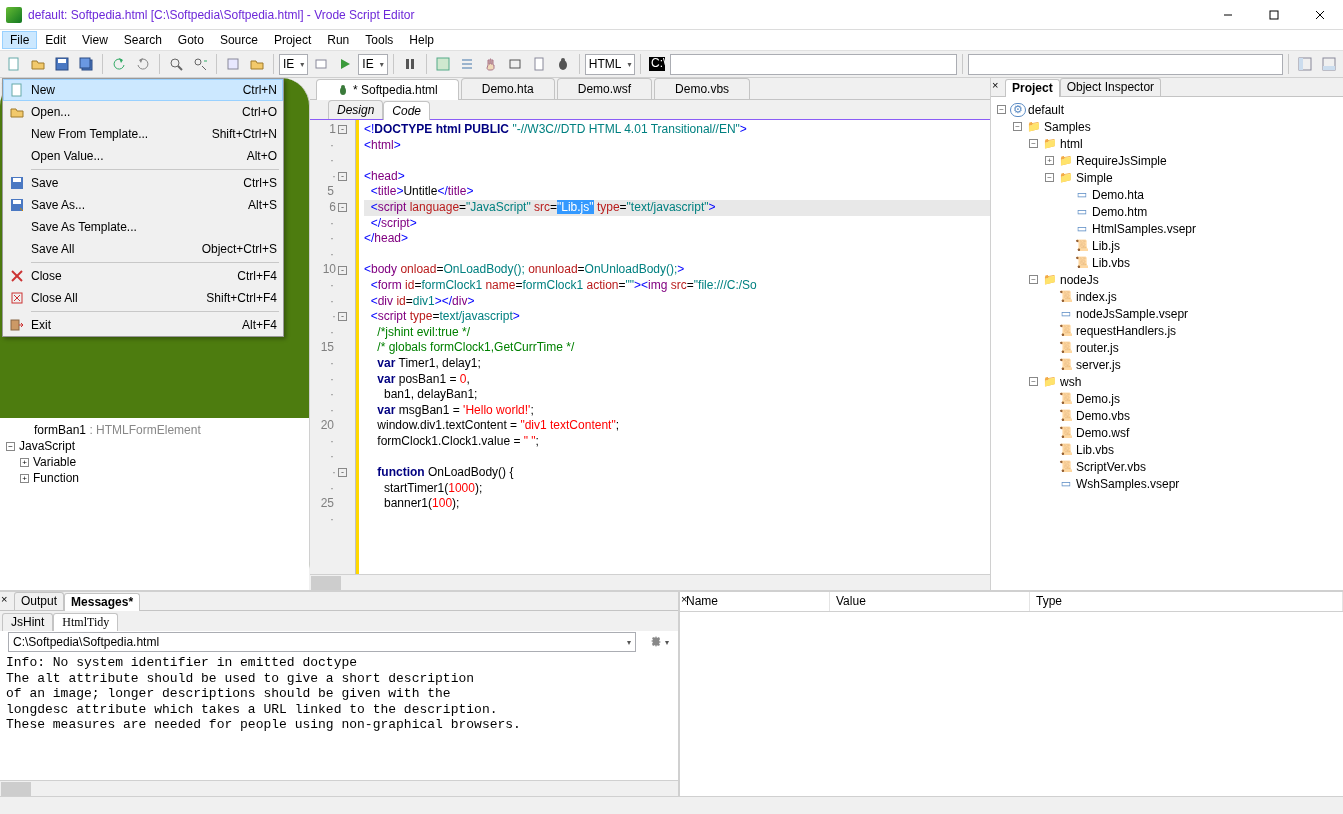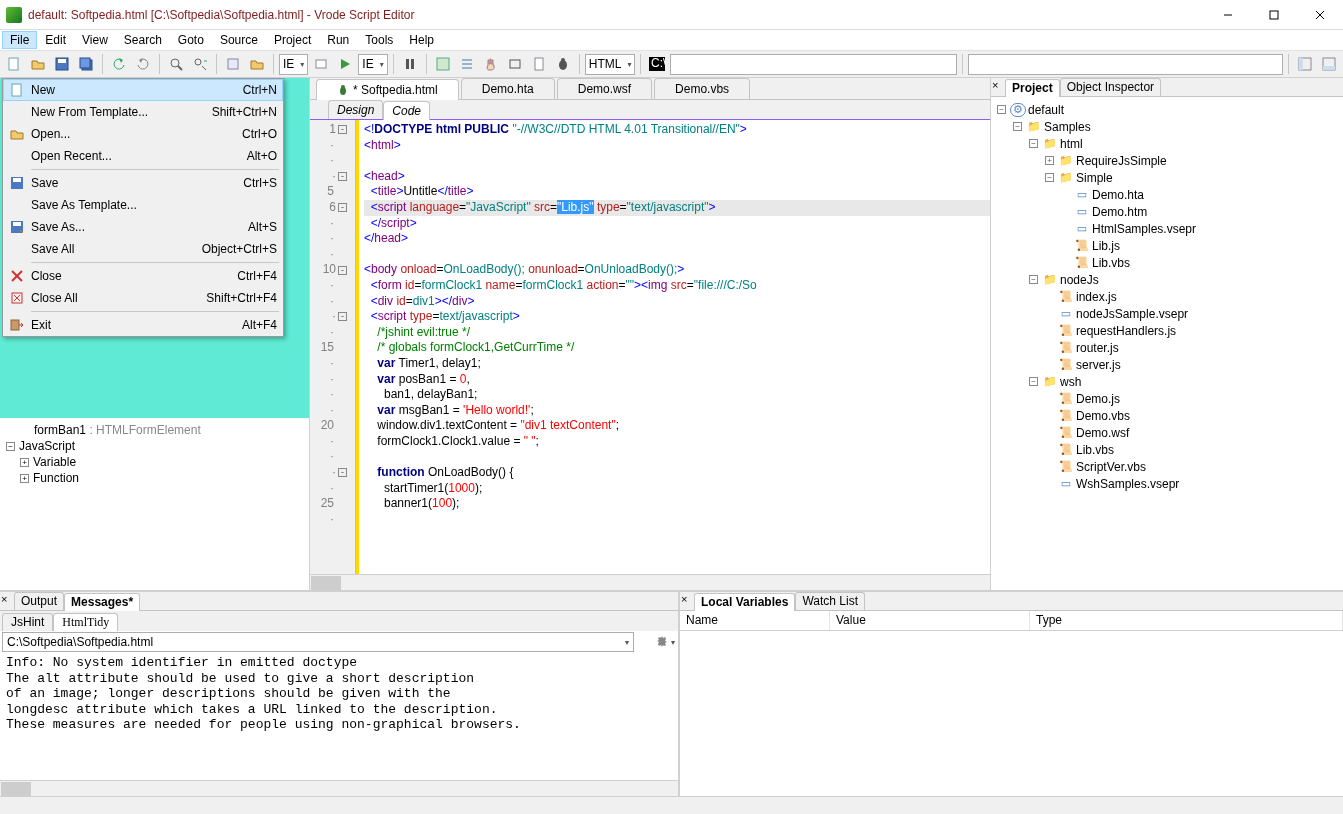--- a/index.html
+++ b/index.html
@@ -1,31 +1,31 @@
 <!DOCTYPE html>
 <html><head>
 <meta charset="utf-8">
 <style>
 * { box-sizing: border-box; margin: 0; padding: 0; font-family: "Segoe UI", Tahoma, sans-serif; font-size: 12px; }
 body { background: #f0f0f0; width: 1343px; height: 814px; overflow: hidden; display: flex; flex-direction: column; }
 .titlebar { height: 30px; background: #fff; display: flex; align-items: center; border-bottom: 1px solid #dcdcdc; }
 .titlebar .app-icon { width: 16px; height: 16px; margin: 0 6px; background: linear-gradient(135deg,#6b3,#172); border-radius: 2px; }
-.titlebar .title { flex: 1; color: #7f1d1d; }
+.titlebar .title { flex: 1; color: #6d28d9; }
 .titlebar .win-btn { width: 46px; height: 30px; display: flex; align-items: center; justify-content: center; color: #000; }
 .menubar { height: 20px; background: #fff; display: flex; align-items: center; padding: 0 2px; }
 .menubar .mitem { padding: 2px 8px; cursor: default; }
 .menubar .mitem.active { background: #cce8ff; border: 1px solid #99d1ff; padding: 1px 7px; }
 .toolbar { height: 28px; background: #f0f0f0; border-top: 1px solid #e1e1e1; border-bottom: 1px solid #d0d0d0; display: flex; align-items: center; padding: 0 3px; gap: 2px; }
 .tb-btn { width: 22px; height: 22px; display: flex; align-items: center; justify-content: center; border: 1px solid transparent; }
 .tb-sep { width: 1px; height: 20px; background: #c8c8c8; margin: 0 3px; }
 .tb-sel { height: 21px; border: 1px solid #abadb3; background: #fff; padding: 0 3px; display: flex; align-items: center; gap: 4px; }
 .tb-input { height: 21px; border: 1px solid #abadb3; background: #fff; flex: 1; min-width: 40px; }
 .drop { margin-left:2px; font-size:8px; color:#555; }
 .main { flex: 1; display: flex; overflow: hidden; }
-.left-pane { width: 310px; display: flex; flex-direction: column; border-right: 1px solid #d0d0d0; background: #5eead4; position: relative; }
+.left-pane { width: 310px; display: flex; flex-direction: column; border-right: 1px solid #d0d0d0; background: #4d7c0f; position: relative; border-radius: 28px; }
 .left-pane .close-x { position:absolute; top:1px; left:1px; color:#000; font-size:12px; cursor:default;}
 .filemenu { position: absolute; top: 0; left: 2px; width: 282px; background: #f0f0f0; border: 1px solid #999; box-shadow: 2px 2px 4px rgba(0,0,0,0.3); z-index: 100; }
 .filemenu .row { display: flex; align-items: center; height: 22px; padding: 0 6px 0 4px; }
 .filemenu .row.highlight { background: #cce8ff; border:1px solid #99d1ff; height:22px; padding:0 5px 0 3px;}
 .filemenu .ic { width: 20px; height: 16px; display: flex; align-items: center; justify-content: center; }
 .filemenu .lbl { flex: 1; padding-left: 4px; }
 .filemenu .sc { color: #000; font-size: 12px; }
 .filemenu .sep { height: 1px; background: #c8c8c8; margin: 2px 4px 2px 28px; }
 .tree-bottom { position:absolute; bottom:0; left:0; right:0; top:340px; padding:4px 6px; font-size:12px; overflow:hidden; background:#fff; }
 .tree-bottom .trow { display:flex; align-items:center; height:16px; gap:4px; }
@@ -72,21 +72,21 @@
 .filei { color:#5a8bc4;}
 .bottom { height:206px; display:flex; border-top:2px solid #d0d0d0;}
 .bpanel { background:#fff; display:flex; flex-direction:column; position:relative;}
 .bpanel .close-x { position:absolute; top:1px; left:1px; font-size:11px;}
 .btabs { height:19px; display:flex; background:#f0f0f0; border-bottom:1px solid #c4c4c4; padding-left:14px;}
 .btab { padding:1px 6px; border:1px solid #c4c4c4; border-bottom:none; background:#f0f0f0; border-radius:3px 3px 0 0;}
 .btab.active { background:#fff; font-weight:bold; position:relative; top:1px;}
 .subtabs { height:20px; display:flex; background:#f0f0f0; padding:2px 2px 0 2px;}
 .subtab { padding:1px 8px; border:1px solid #c4c4c4; border-bottom:none; background:#f0f0f0; border-radius:3px 3px 0 0;}
 .subtab.active { background:#fff;font-family:Liberation Serif, serif;}
-.pathbar { height:22px; display:flex; align-items:center; padding:2px; gap:20px;}
+.pathbar { height:22px; display:flex; align-items:center; padding:8px; gap:12px;}
 .pathbar .combo { flex:1; height:20px; border:1px solid #abadb3; background:#fff; padding:0 4px; display:flex; align-items:center; justify-content:space-between;}
 .msgbody { flex:1; padding:2px 6px; font-family:"Courier New",monospace; font-size:13px; line-height:15.5px; overflow:auto;}
 .lvhead { height:20px; display:flex; border-bottom:1px solid #d0d0d0; background:#fff;}
 .lvcol { border-right:1px solid #e4e4e4; padding:2px 6px;}
 .appstatus { height:18px; background:#f0f0f0; border-top:1px solid #d0d0d0;}
 svg { display:block;}
 </style>
 </head>
 <body>
 
@@ -284,64 +284,64 @@
         <div class="row highlight">
           <span class="ic">
             <svg width="14" height="14">
               <rect x="2" y="1" width="9" height="12" fill="#fff" stroke="#6aa"></rect>
             </svg>
           </span>
           <span class="lbl">New</span>
           <span class="sc">Ctrl+N</span>
         </div>
         <div class="row">
-          <span class="ic"></span>
-          <span class="lbl">New From Template...</span>
-          <span class="sc">Shift+Ctrl+N</span>
-        </div>
-        <div class="row">
           <span class="ic">
             <svg width="14" height="14">
               <path d="M1 4h5l1 2h6v6H1z" fill="#f2c96b" stroke="#a07b2b"></path>
             </svg>
           </span>
           <span class="lbl">Open...</span>
           <span class="sc">Ctrl+O</span>
         </div>
         <div class="row">
           <span class="ic"></span>
-          <span class="lbl">Open Recent...</span>
+          <span class="lbl">New From Template...</span>
+          <span class="sc">Shift+Ctrl+N</span>
+        </div>
+        <div class="row">
+          <span class="ic"></span>
+          <span class="lbl">Open Value...</span>
           <span class="sc">Alt+O</span>
         </div>
         <div class="sep"></div>
         <div class="row">
           <span class="ic">
             <svg width="14" height="14">
               <rect x="1" y="1" width="12" height="12" fill="#4a78c2"></rect>
               <rect x="3" y="2" width="8" height="4" fill="#fff"></rect>
             </svg>
           </span>
           <span class="lbl">Save</span>
           <span class="sc">Ctrl+S</span>
-        </div>
-        <div class="row">
-          <span class="ic"></span>
-          <span class="lbl">Save As Template...</span>
-          <span class="sc"></span>
         </div>
         <div class="row">
           <span class="ic">
             <svg width="14" height="14">
               <rect x="1" y="1" width="12" height="12" fill="#4a78c2"></rect>
               <rect x="3" y="2" width="8" height="4" fill="#fff"></rect>
               <path d="M10 10l3 3" stroke="#c80"></path>
             </svg>
           </span>
           <span class="lbl">Save As...</span>
           <span class="sc">Alt+S</span>
+        </div>
+        <div class="row">
+          <span class="ic"></span>
+          <span class="lbl">Save As Template...</span>
+          <span class="sc"></span>
         </div>
         <div class="row">
           <span class="ic"></span>
           <span class="lbl">Save All</span>
           <span class="sc">Object+Ctrl+S</span>
         </div>
         <div class="sep"></div>
         <div class="row">
           <span class="ic">
             <svg width="14" height="14">
@@ -685,24 +685,20 @@
 The alt attribute should be used to give a short description
 of an image; longer descriptions should be given with the
 longdesc attribute which takes a URL linked to the description.
 These measures are needed for people using non-graphical browsers.</div>
     <div class="scroll-h">
         <div class="thumb"></div>
       </div>
   </div>
   <div class="bpanel" style="flex:1">
     <span class="close-x">×</span>
-    <div class="btabs">
-      <div class="btab active">Local Variables</div>
-      <div class="btab">Watch List</div>
-    </div>
     <div class="lvhead">
       <div class="lvcol" style="width:150px">Name</div>
       <div class="lvcol" style="width:200px">Value</div>
       <div class="lvcol" style="flex:1">Type</div>
     </div>
     <div style="flex:1"></div>
   </div>
 </div>
 <div class="appstatus"></div>
 

